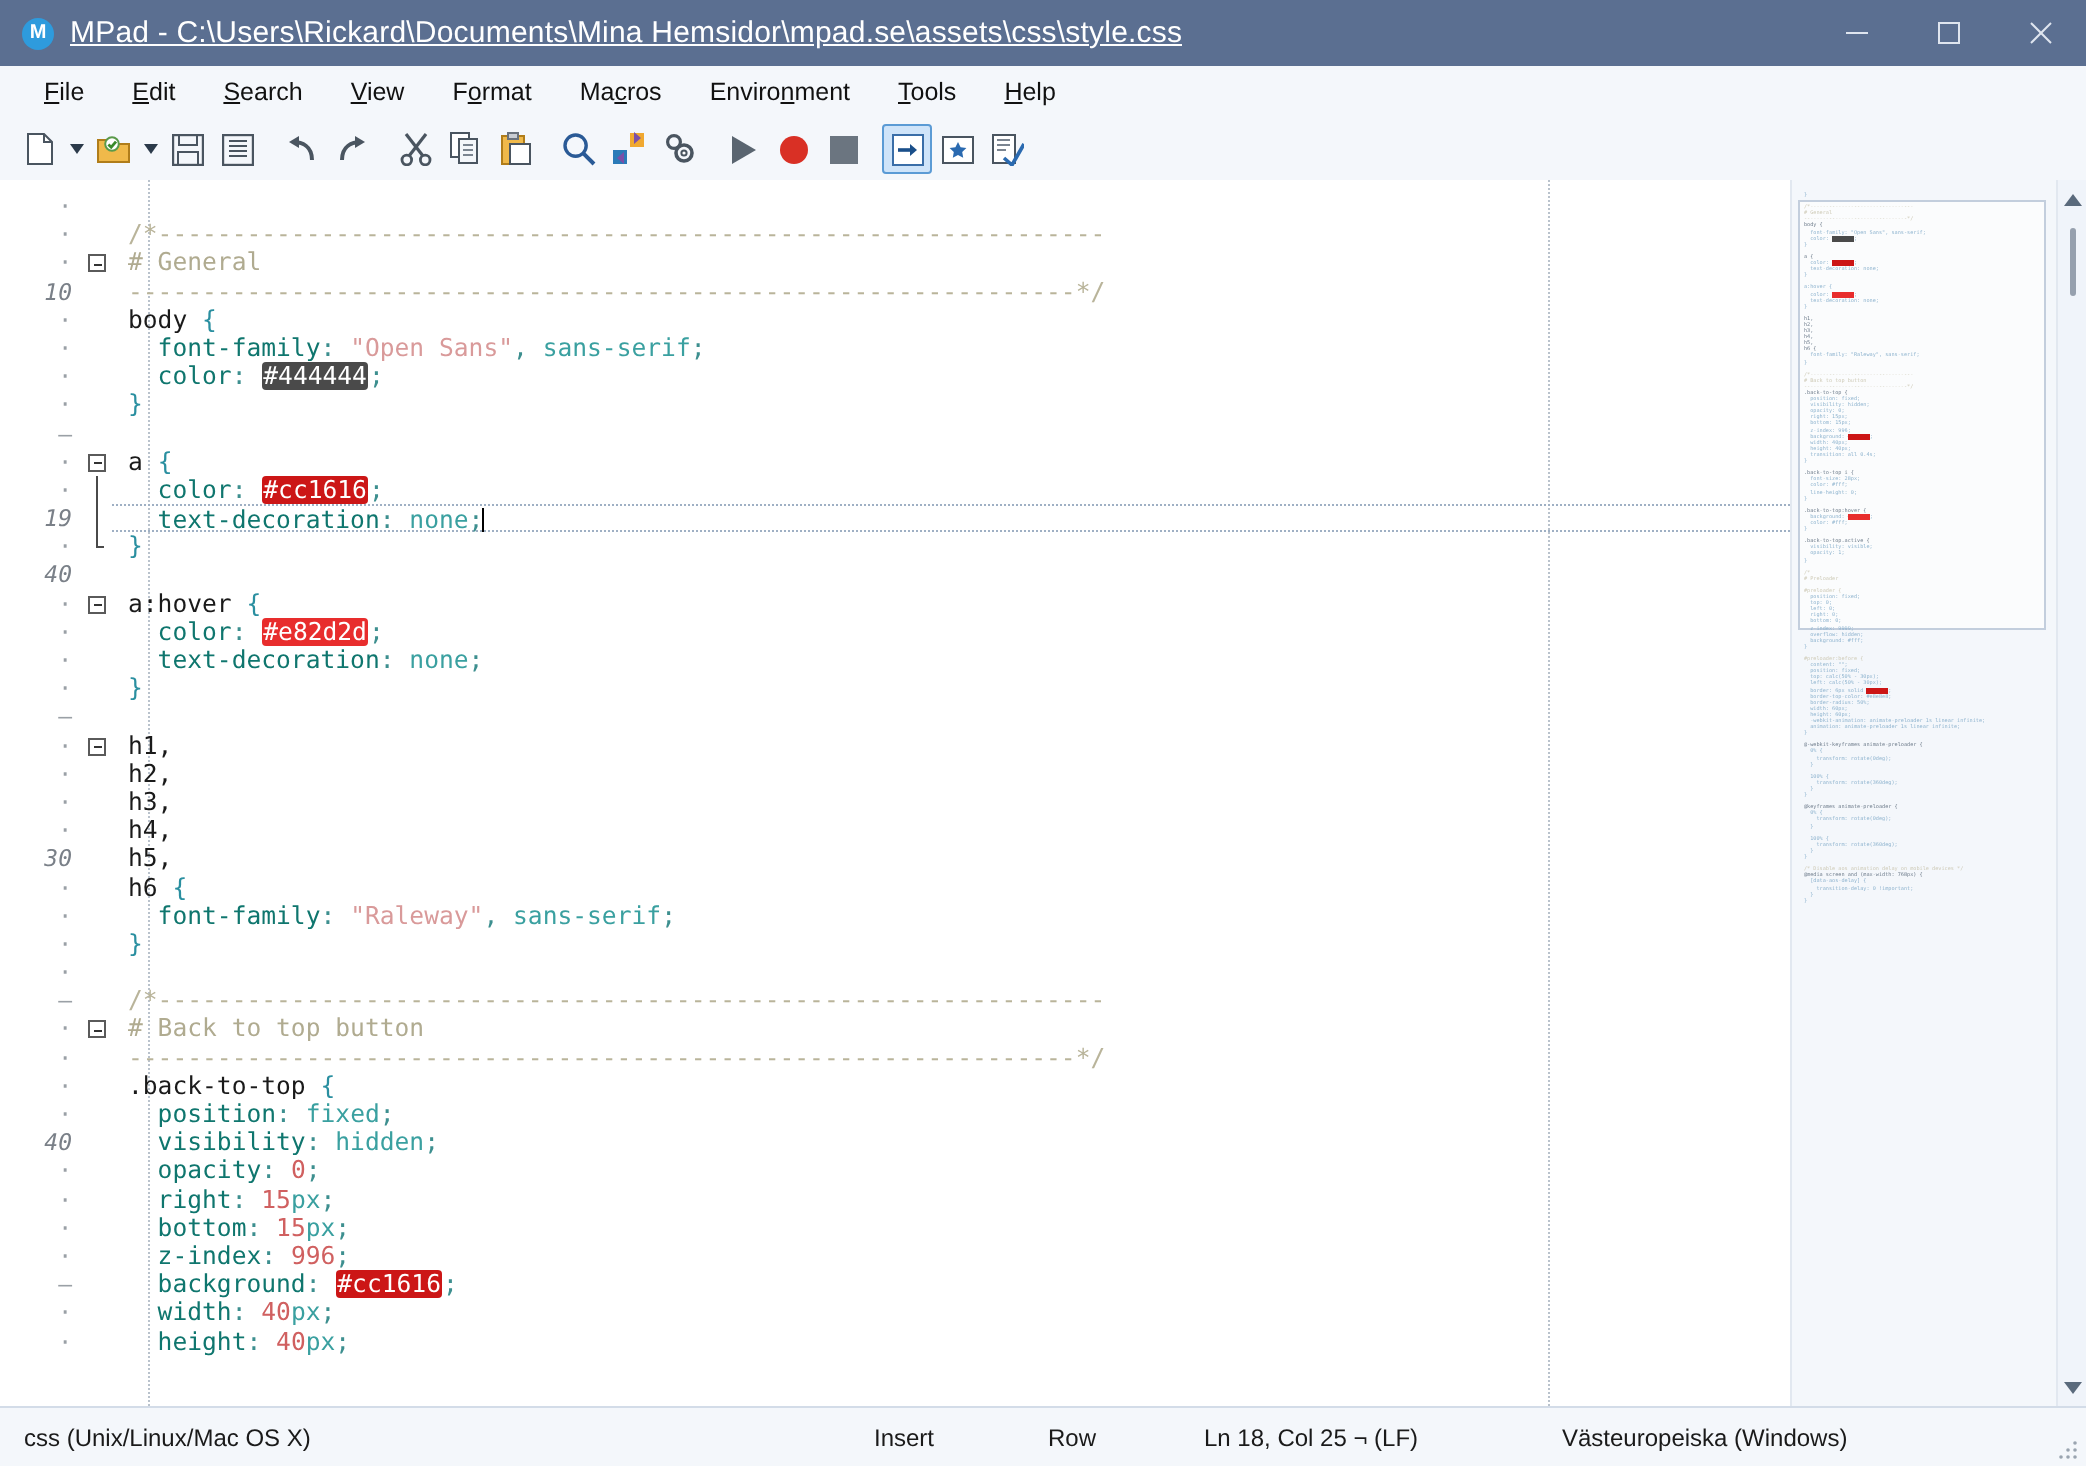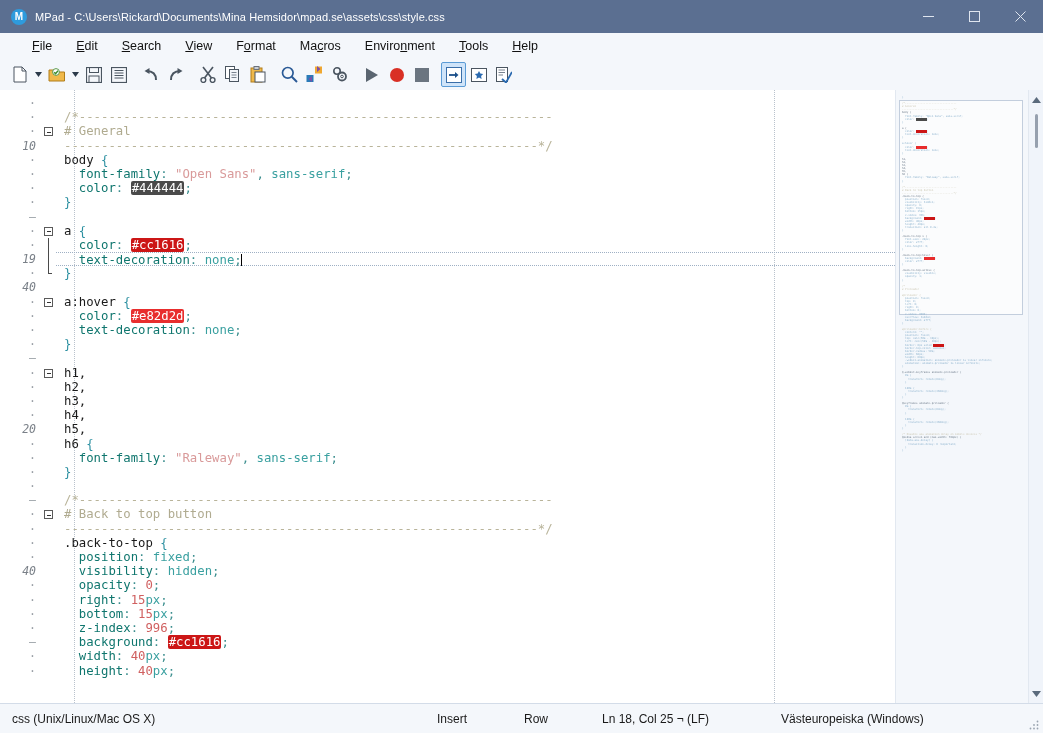--- a/index.html
+++ b/index.html
@@ -30,42 +30,43 @@
     border-radius: 50%;
     background: #2e9bdd;
     margin-left: 11px; margin-right: 8px;
     color: #ffffff;
     font-size: 10px; font-weight: bold;
     display: flex; align-items: center; justify-content: center;
     line-height: 1;
   }
   .title-text {
     color: #ffffff;
-    font-size: 11px;
+    font-size: 15px;
     letter-spacing: 0.1px;
     white-space: nowrap;
     overflow: hidden;
+    text-decoration: underline;
   }
   .win-controls {
     position: absolute; right: 0; top: 0;
     height: 33px; display: flex;
   }
   .win-btn {
     width: 46px; height: 33px;
     display: flex; align-items: center; justify-content: center;
     color: #dfe5ef;
   }
   .win-btn svg { display: block; }
 
   
   .menubar {
     height: 26px; flex: 0 0 26px;
     background: #f4f7fb;
     display: flex; align-items: center;
-    padding-left: 20px;
+    padding-left: 10px;
     border-bottom: 1px solid #f4f7fb;
   }
   .menu-item {
     padding: 3px 12px;
     font-size: 12.5px;
     color: #111111;
     white-space: nowrap;
   }
   .menu-item u { text-decoration: underline; }
 
@@ -505,21 +506,21 @@
         <div class="gl num">40</div>
         <div class="gl dot">·</div>
         <div class="gl dot">·</div>
         <div class="gl dot">·</div>
         <div class="gl dot">·</div>
         <div class="gl dot">–</div>
         <div class="gl dot">·</div>
         <div class="gl dot">·</div>
         <div class="gl dot">·</div>
         <div class="gl dot">·</div>
-        <div class="gl num">20</div>
+        <div class="gl num">30</div>
         <div class="gl dot">·</div>
         <div class="gl dot">·</div>
         <div class="gl dot">·</div>
         <div class="gl dot">·</div>
         <div class="gl dot">–</div>
         <div class="gl dot">·</div>
         <div class="gl dot">·</div>
         <div class="gl dot">·</div>
         <div class="gl dot">·</div>
         <div class="gl num">40</div>

